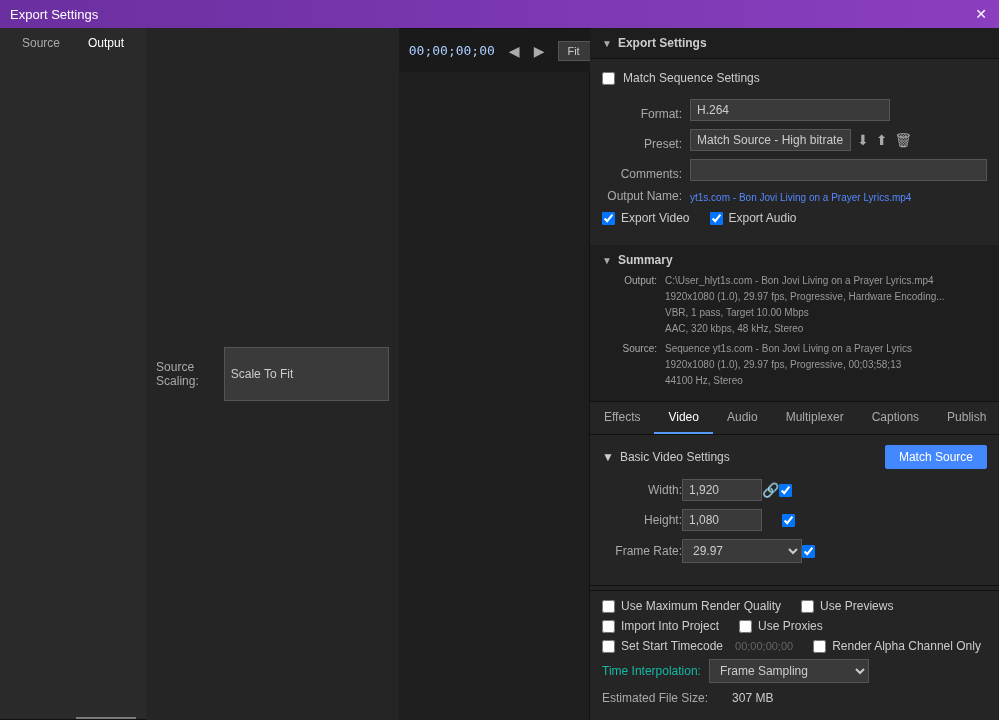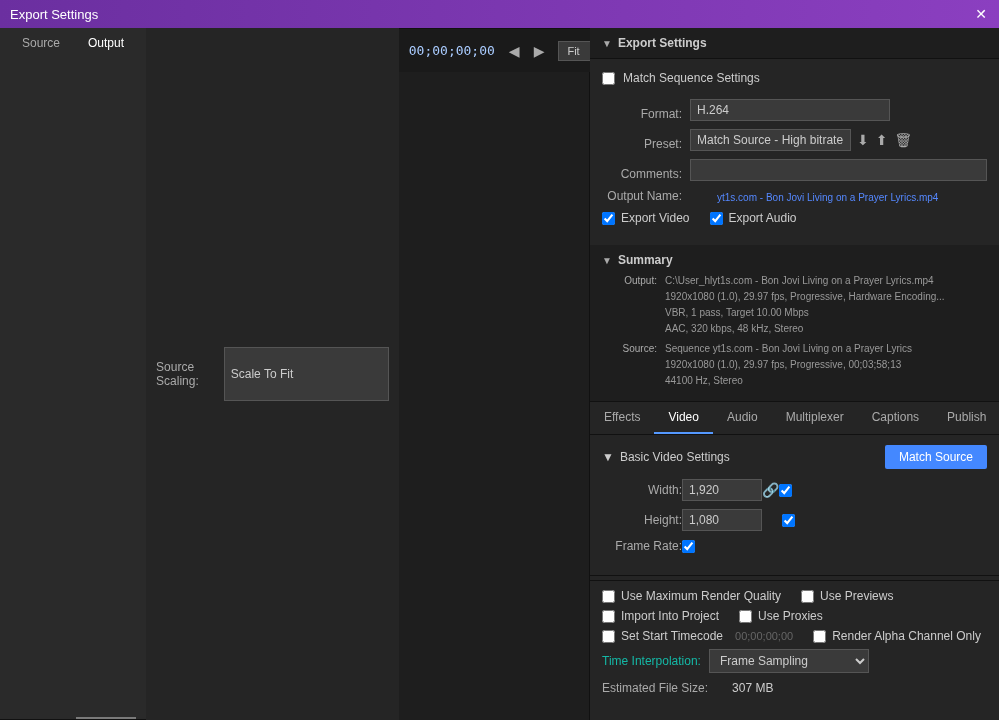--- a/index.html
+++ b/index.html
@@ -232,21 +232,20 @@
       background: #3a3a3a;
       border: 1px solid #555;
       color: #ccc;
       padding: 3px 6px;
       font-size: 12px;
       flex: 1;
     }
     .form-text {
       color: #5588ff;
       font-size: 11px;
-      margin-left: 27px;
     }
 
     .checkbox-row {
       display: flex;
       align-items: center;
       gap: 6px;
       margin-bottom: 4px;
     }
     .checkbox-row input[type=checkbox] {
       cursor: pointer;
@@ -606,20 +605,23 @@
       </div>
 
       <div class="field-row">
         <span class="field-label">Height:</span>
         <input type="text" class="field-input" value="1,080" style="">
         <input type="checkbox" checked="" class="field-checkbox" style="margin-left: 20px;">
       </div>
 
       <div class="field-row">
         <span class="field-label">Frame Rate:</span>
+        <select class="field-select">
+          <option>29.97</option>
+        </select>
         <input type="checkbox" checked="" class="field-checkbox" style="">
       </div>
     </div>
 
     <div class="divider"></div>
 
     <div class="bottom-options">
       <div class="bottom-row">
         <div class="bottom-check-item">
           <input type="checkbox" id="maxRender" style="">

